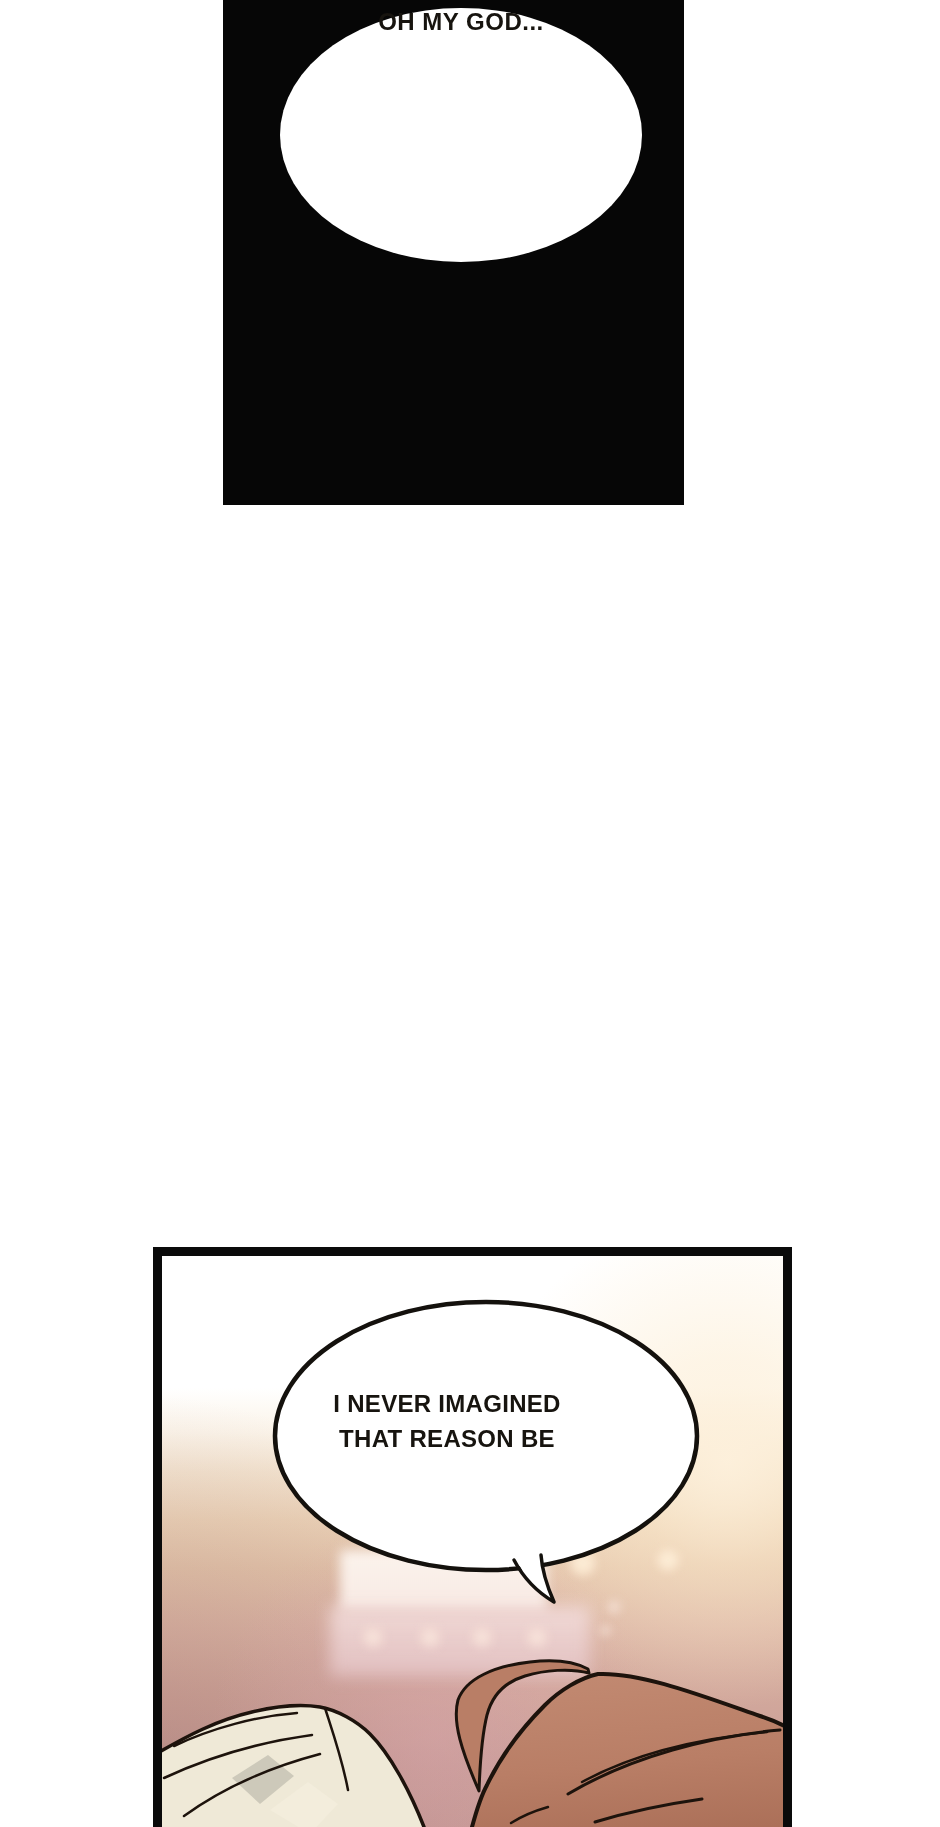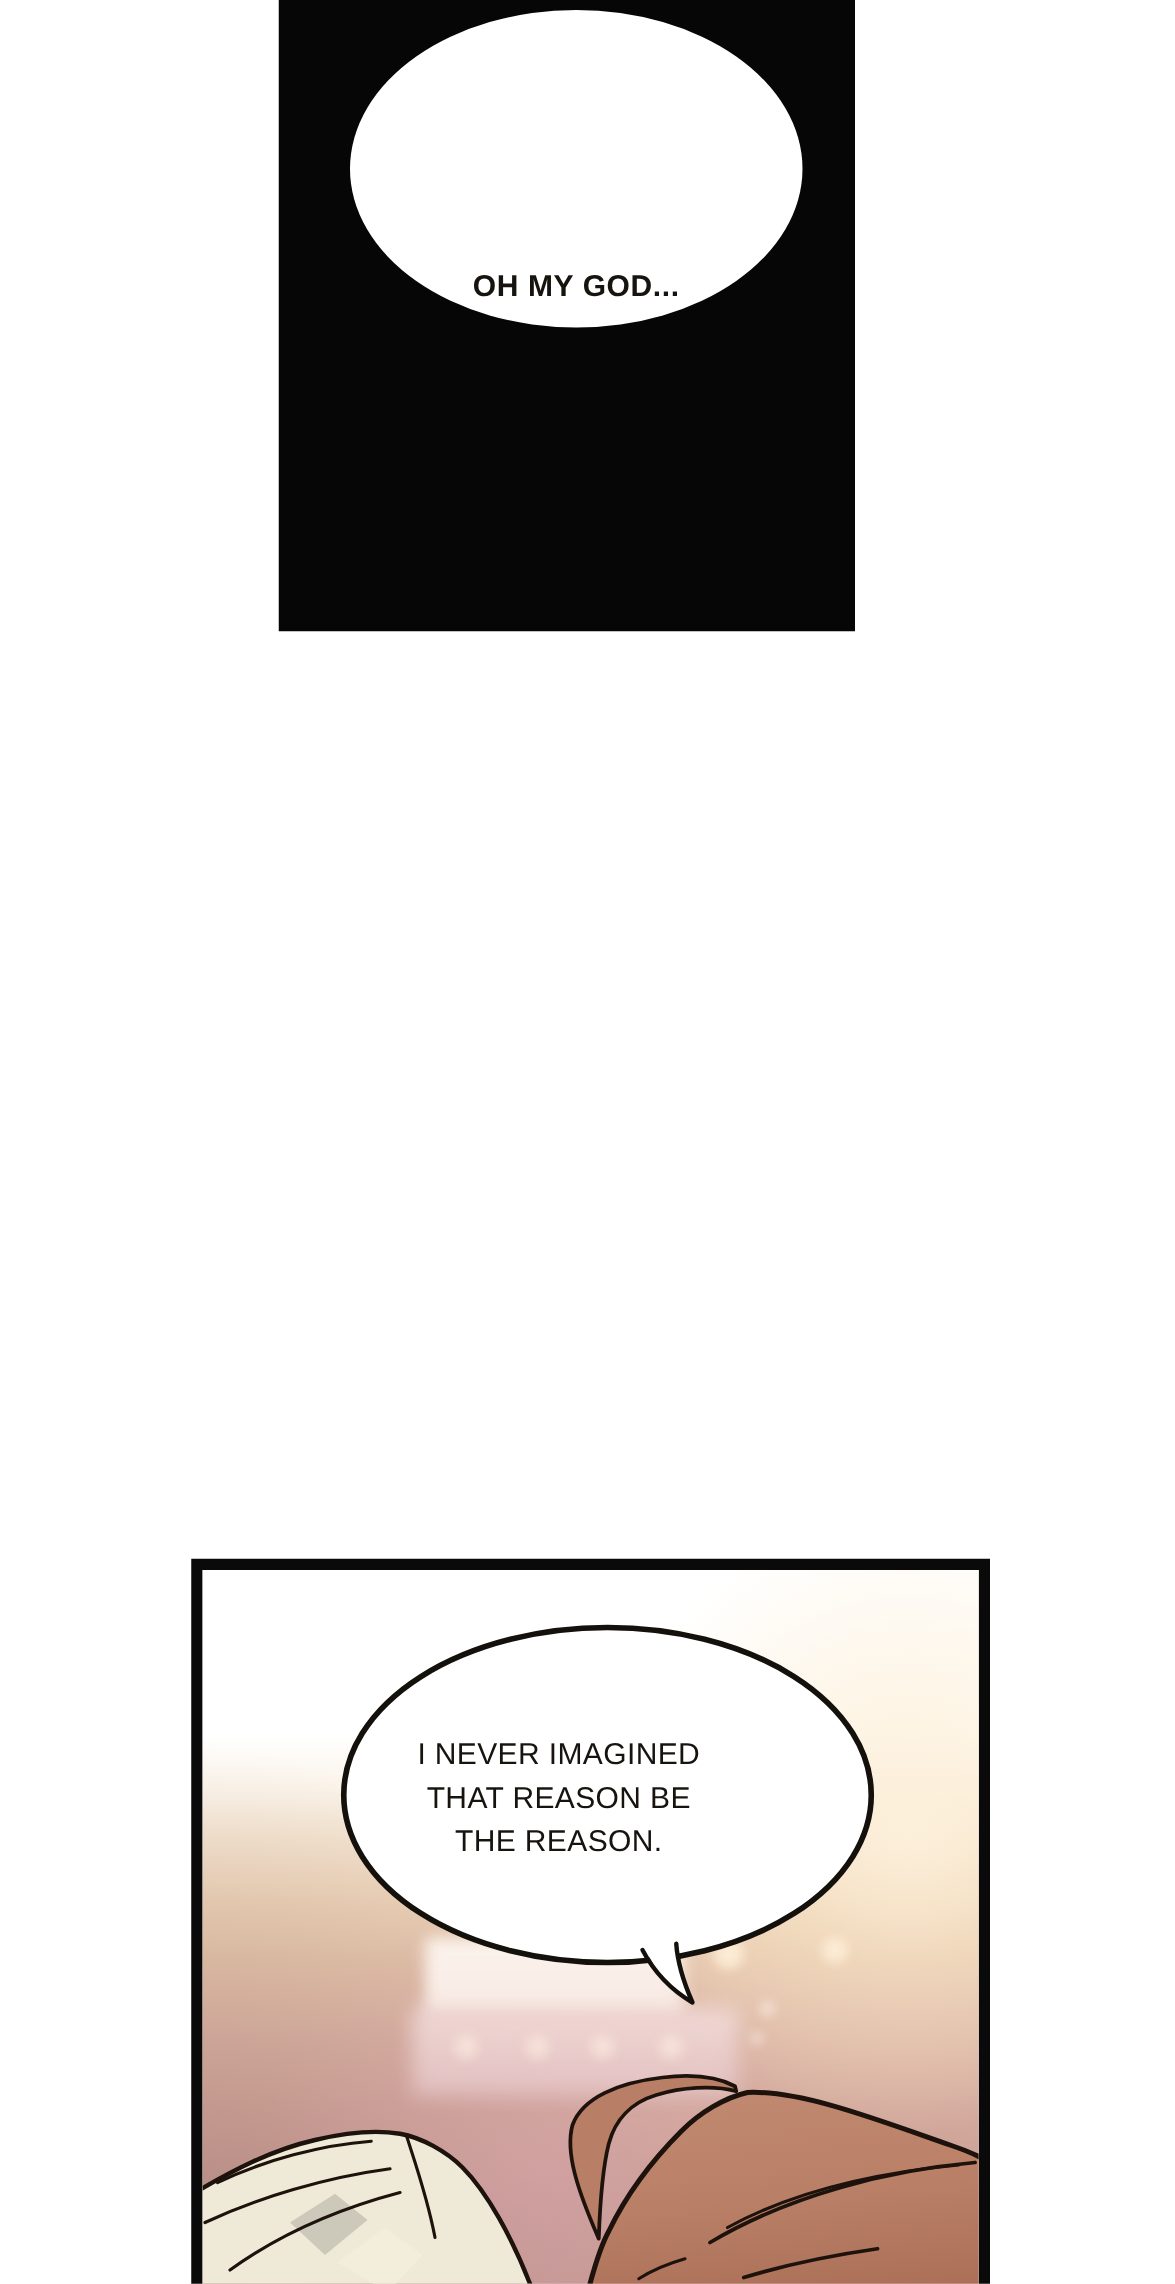--- a/index.html
+++ b/index.html
@@ -18,21 +18,21 @@
   }
 
   
   .panel-top{
     position:absolute;left:223px;top:0;width:461px;height:505px;
     background:var(--panel_black);
   }
   .bubble-top{
     position:absolute;left:57px;top:8px;width:362px;height:254px;
     background:var(--bubble_fill);border-radius:50%;
-    display:flex;align-items:flex-end;justify-content:center;
+    display:flex;align-items:flex-start;justify-content:center;
   }
   .bubble-top p{
     margin:0;padding-bottom:18px;
     font-size:24px;font-weight:bold;letter-spacing:.5px;color:var(--ink);
     white-space:nowrap;
   }
 
   
   .panel-bottom{
     position:absolute;left:153px;top:1247px;width:621px;height:600px;
@@ -70,21 +70,21 @@
   .d4{left:363px;top:369px;width:24px;height:24px;}
   .g1{left:407px;top:293px;width:28px;height:28px;background:radial-gradient(circle,var(--glow) 0%,rgba(252,233,210,.8) 55%,rgba(252,233,210,0) 78%);}
   .g2{left:494px;top:292px;width:24px;height:24px;background:radial-gradient(circle,var(--glow) 0%,rgba(252,233,210,.8) 55%,rgba(252,233,210,0) 78%);}
   .g3{left:443px;top:342px;width:18px;height:18px;background:radial-gradient(circle,rgba(250,233,225,.9) 0%,rgba(250,233,225,0) 75%);}
   .g4{left:436px;top:367px;width:15px;height:15px;background:radial-gradient(circle,rgba(250,233,225,.85) 0%,rgba(250,233,225,0) 75%);}
 
   .art{position:absolute;left:0;top:0;width:621px;height:571px;}
 
   .bubble-text-bottom{
     position:absolute;left:135px;top:130px;width:300px;
-    text-align:center;font-size:24px;font-weight:normal;letter-spacing:.3px;
+    text-align:center;font-size:24px;font-weight:bold;letter-spacing:.3px;
     line-height:35px;color:var(--ink);
   }
 </style>
 </head>
 <body>
 
 <div id="page">
 
   <section class="panel-top">
     <div class="bubble-top">
@@ -137,17 +137,16 @@
       <path d="M163,452 C170,474 180,502 186,534" fill="none" style="stroke:var(--outline)" stroke-width="2.5" stroke-linecap="round"></path>
 
       <ellipse cx="324" cy="180" rx="211" ry="134" style="fill:var(--bubble_fill);stroke:var(--bubble_stroke)" stroke-width="4.5"></ellipse>
       <path d="M353,300 C362,322 375,336 392,346 C385,330 381,314 380,298 Z" style="fill:var(--bubble_fill)"></path>
       <path d="M352,304 C362,323 375,336 392,346 C385,330 380,314 379,299" fill="none" style="stroke:var(--bubble_stroke)" stroke-width="3.5" stroke-linecap="round" stroke-linejoin="round"></path>
     </svg>
 
     <div class="bubble-text-bottom">
       <div>I NEVER IMAGINED</div>
       <div>THAT REASON BE</div>
-      <div>THE REASON.</div>
     </div>
   </section>
 
 </div>
 
 </body></html>

